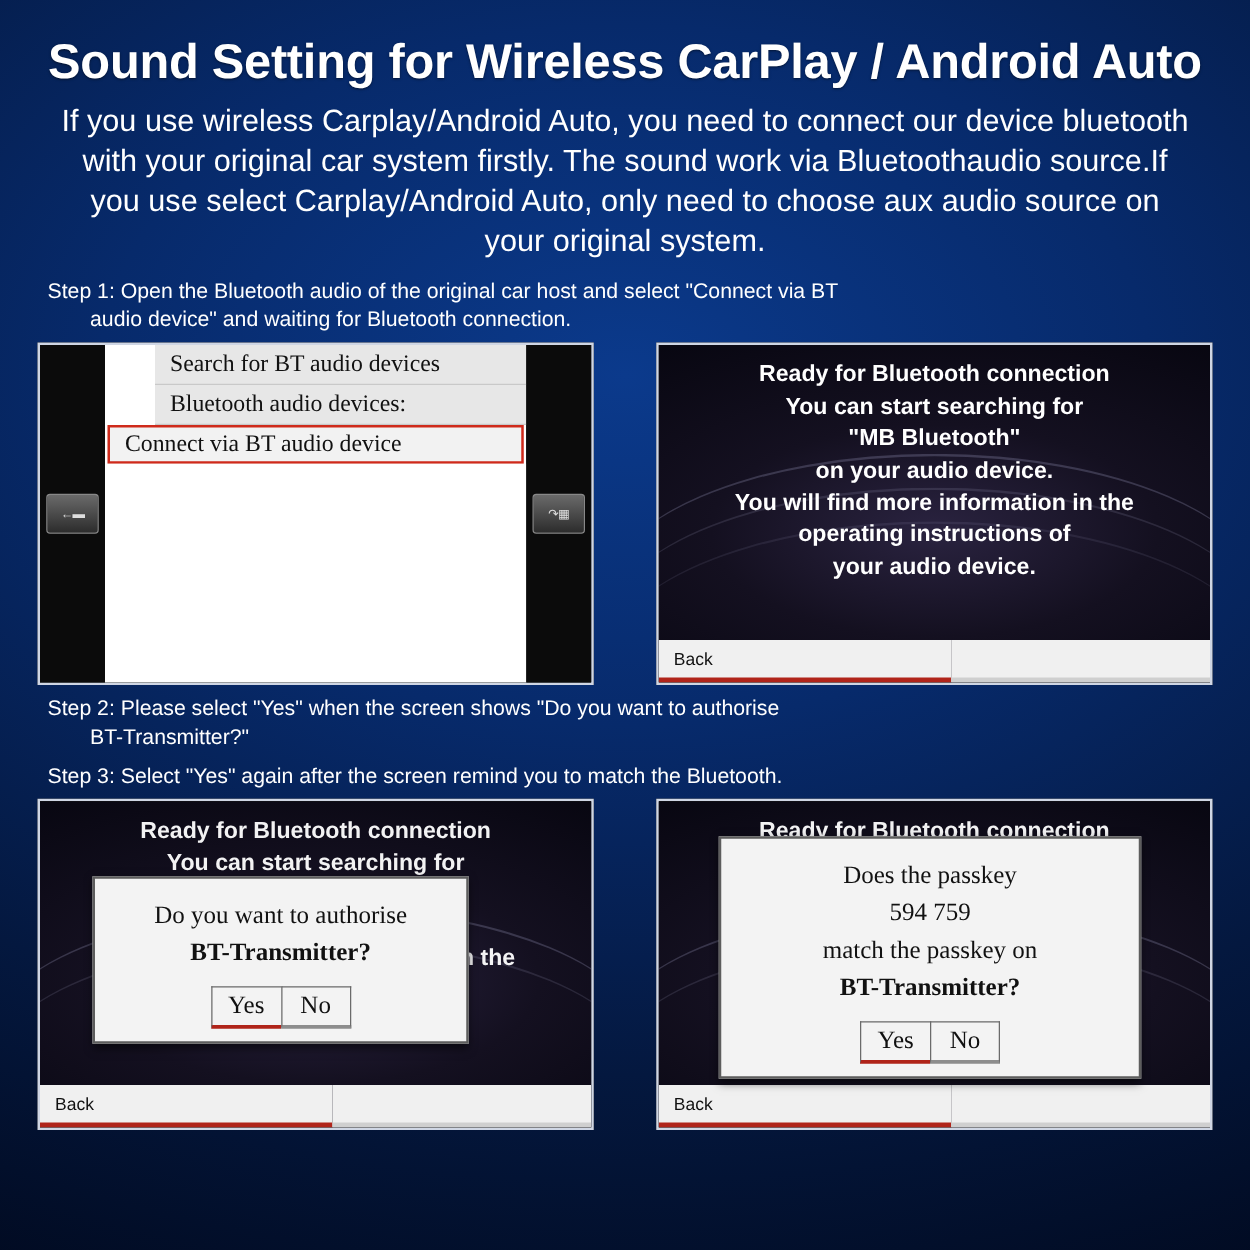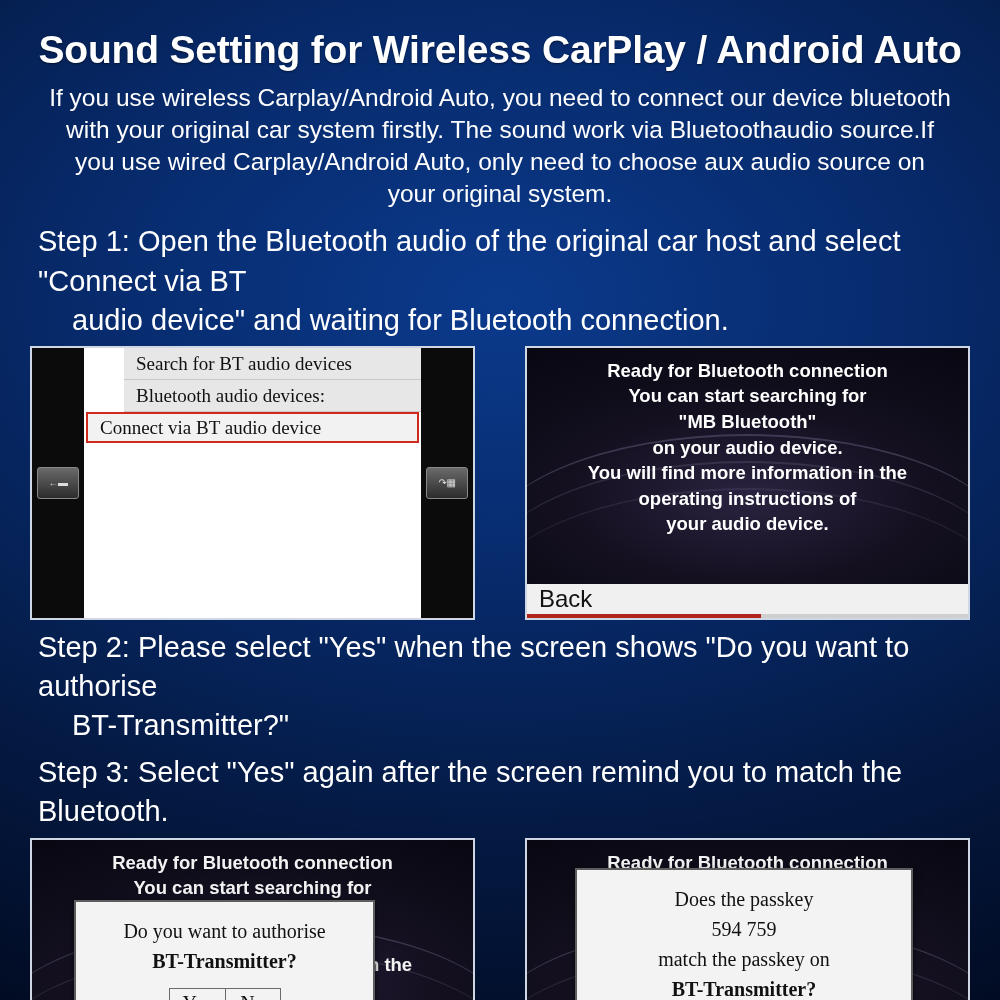--- a/index.html
+++ b/index.html
@@ -33,21 +33,21 @@
     text-shadow: 0 1px 2px rgba(0,0,0,0.5);
   }
   .intro {
     text-align: center;
     font-size: 24.5px;
     line-height: 1.31;
     margin: 0 18px 12px 18px;
     font-weight: 400;
   }
   .step {
-    font-size: 29px;
+    font-size: 17px;
     line-height: 1.35;
     margin: 8px 0 6px 8px;
     padding-left: 0;
   }
   .step .indent {
     display: block;
     padding-left: 34px;
   }
   .shots {
     display: flex;
@@ -157,21 +157,21 @@
     position: absolute;
     left: 0; right: 0; bottom: 0;
     height: 34px;
     display: flex;
     z-index: 3;
   }
   .bt-back .lbl {
     flex: 0 0 53%;
     background: #f0f0f0;
     color: #111;
-    font-size: 24px;
+    font-size: 14px;
     font-weight: normal;
     text-align: left;
     padding-left: 12px;
     line-height: 30px;
     border-bottom: 4px solid #b0241a;
     box-sizing: border-box;
     font-family: "Liberation Sans", sans-serif;
   }
   .bt-back .rest {
     flex: 1;
@@ -229,21 +229,21 @@
   .bt-small { font-size: 18.5px; }
   .faded { opacity: 0.95; }
 </style>
 </head>
 <body>
 
 <div class="page">
 
   <div class="title">Sound Setting for Wireless CarPlay / Android Auto</div>
 
-  <div class="intro">If you use wireless Carplay/Android Auto, you need to connect our device bluetooth with your original car system firstly. The sound work via Bluetoothaudio source.If you use wired Carplay/Android Auto, only need to choose aux audio source on your original system.</div>
+  <div class="intro">If you use wireless Carplay/Android Auto, you need to connect our device bluetooth with your original car system firstly. The sound work via Bluetoothaudio source.If you use select Carplay/Android Auto, only need to choose aux audio source on your original system.</div>
 
   <div class="step">
     <span>Step 1: Open the Bluetooth audio of the original car host and select "Connect via BT</span>
     <span class="indent">audio  device" and waiting for Bluetooth connection.</span>
   </div>
 
   <div class="shots">
 
     <div class="shot s1">
       <div class="mb-menu">

